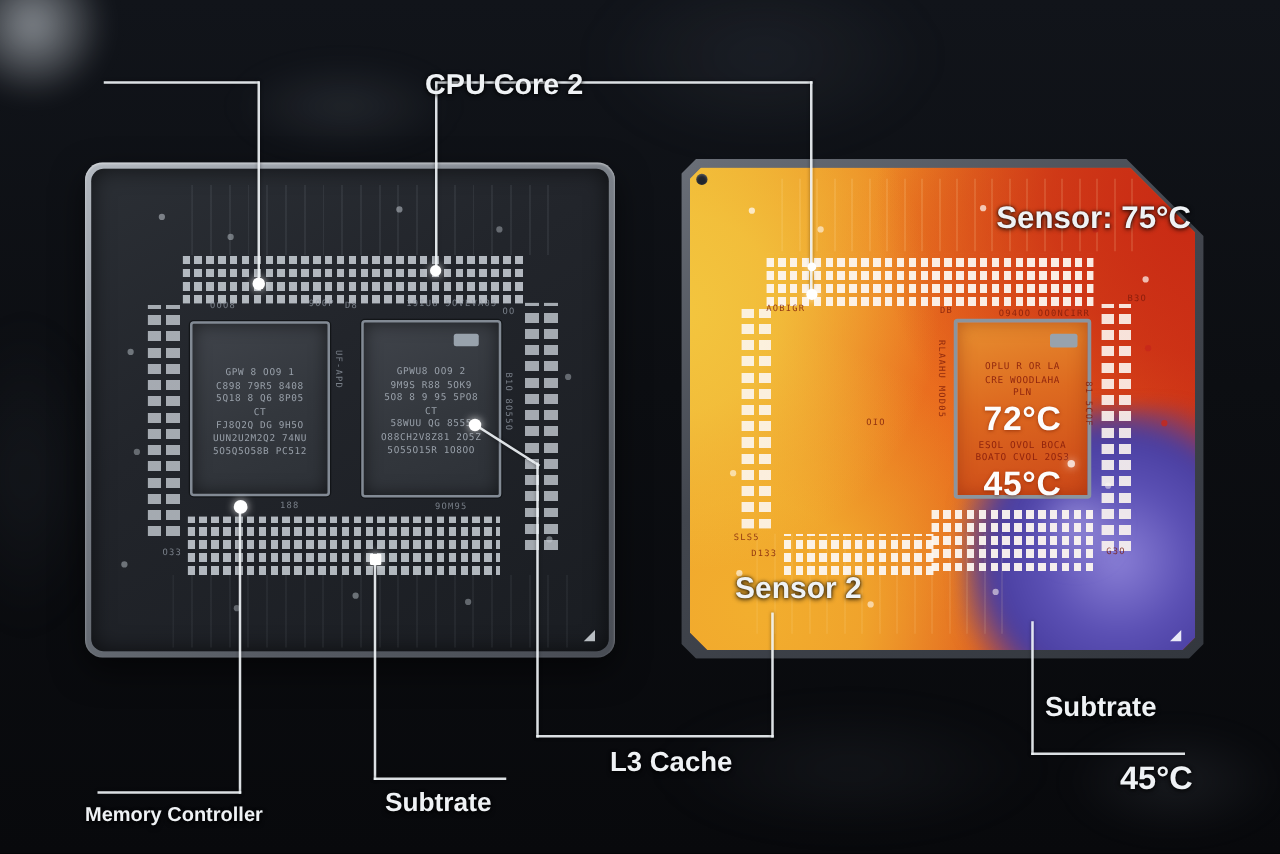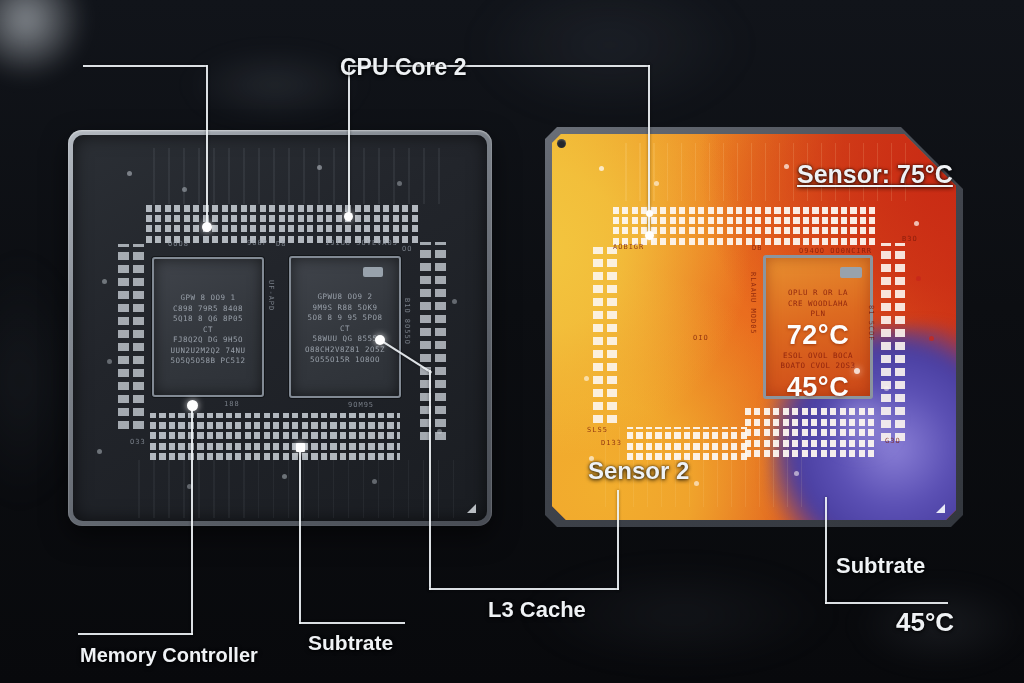--- a/index.html
+++ b/index.html
@@ -205,21 +205,21 @@
   <div class="dot" style="left:202px;top:222px;width:10px;height:10px;"></div>
   <div class="dot" style="left:344px;top:212px;width:9px;height:9px;"></div>
   <div class="dot" style="left:646px;top:210px;width:7px;height:7px;"></div>
   <div class="dot" style="left:645px;top:231px;width:9px;height:9px;"></div>
   <div class="dot" style="left:187px;top:400px;width:11px;height:11px;"></div>
   <div class="dot dot-sq" style="left:296px;top:443px;width:9px;height:9px;"></div>
   <div class="dot" style="left:375px;top:335px;width:10px;height:10px;"></div>
   <div class="dot" style="left:854px;top:368px;width:6px;height:6px;opacity:.8;"></div>
 
   <div class="lbl" style="left:340px;top:30px;font-size:23px;margin-top:24px;">CPU Core 2</div>
-  <div class="lbl" style="left:797px;top:160px;font-size:25px;text-decoration:underline;">Sensor: 75°C</div>
+  <div class="lbl" style="left:797px;top:160px;font-size:25px;">Sensor: 75°C</div>
   <div class="lbl" style="left:588px;top:457px;font-size:24px;text-align:right;">Sensor 2</div>
   <div class="lbl" style="left:488px;top:597px;font-size:22px;">L3 Cache</div>
-  <div class="lbl" style="left:80px;top:644px;font-size:20px;">Memory Controller</div>
+  <div class="lbl" style="left:68px;top:644px;font-size:16px;">Memory Controller</div>
   <div class="lbl" style="left:308px;top:631px;font-size:21px;">Subtrate</div>
   <div class="lbl" style="left:836px;top:553px;font-size:22px;">Subtrate</div>
   <div class="lbl" style="left:896px;top:607px;font-size:26px;">45°C</div>
 
 </div>
 
 </body></html>

